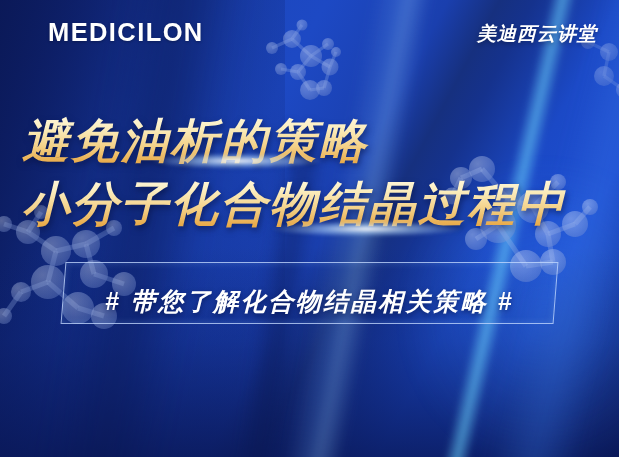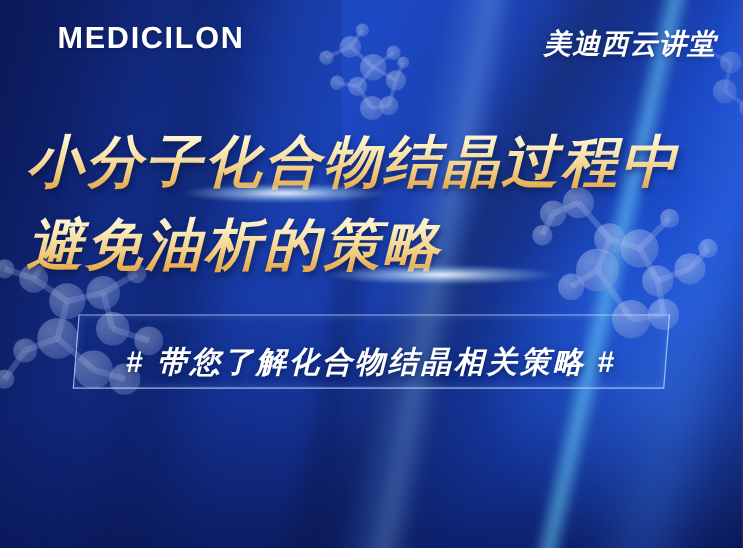--- a/index.html
+++ b/index.html
@@ -85,21 +85,21 @@
     line-height:1;text-shadow:0 1px 3px rgba(0,0,0,.28);
   }
   .logo-cn{
     color:#ffffff;font-size:20px;font-weight:bold;letter-spacing:1.2px;
     margin-top:7px;line-height:1;text-shadow:0 1px 3px rgba(0,0,0,.28);
   }
   .issue-block{
     position:absolute;right:22px;top:22px;text-align:right;
     color:#ffffff;font-weight:bold;font-style:italic;
   }
-  .issue-l1{font-size:23px;letter-spacing:1px;line-height:1.25;text-shadow:0 2px 4px rgba(0,0,0,.3);text-align:right;}
+  .issue-l1{font-size:19px;letter-spacing:1px;line-height:1.25;text-shadow:0 2px 4px rgba(0,0,0,.3);text-align:right;}
   .issue-l2{font-size:21px;letter-spacing:1px;line-height:1.25;margin-top:3px;margin-right:5px;text-shadow:0 2px 4px rgba(0,0,0,.3);}
 
   
   .title-wrap{position:absolute;left:22px;top:104px;}
   .tline{
     font-size:47px;font-weight:bold;font-style:italic;
     letter-spacing:2.5px;line-height:1.33;
     background:linear-gradient(180deg,#fffaea 0%,#fbeec0 28%,#f3d087 58%,#e9ad4e 82%,#dd9a35 100%);
     -webkit-background-clip:text;background-clip:text;
     color:transparent;-webkit-text-fill-color:transparent;
@@ -274,22 +274,22 @@
 
   <div class="logo-block">
     <div class="logo-en">MEDICILON</div>
   </div>
 
   <div class="issue-block">
     <div class="issue-l1">美迪西云讲堂</div>
   </div>
 
   <div class="title-wrap">
+    <div class="tline l2">避免油析的策略</div>
     <div class="tline l1">小分子化合物结晶过程中</div>
-    <div class="tline l2">避免油析的策略</div>
     <div class="shine a"></div>
     <div class="shine b"></div>
   </div>
 
   <div class="sub-frame"></div>
   <div class="sub-text"># 带您了解化合物结晶相关策略 #</div>
 
 </div>
 
 </body></html>

